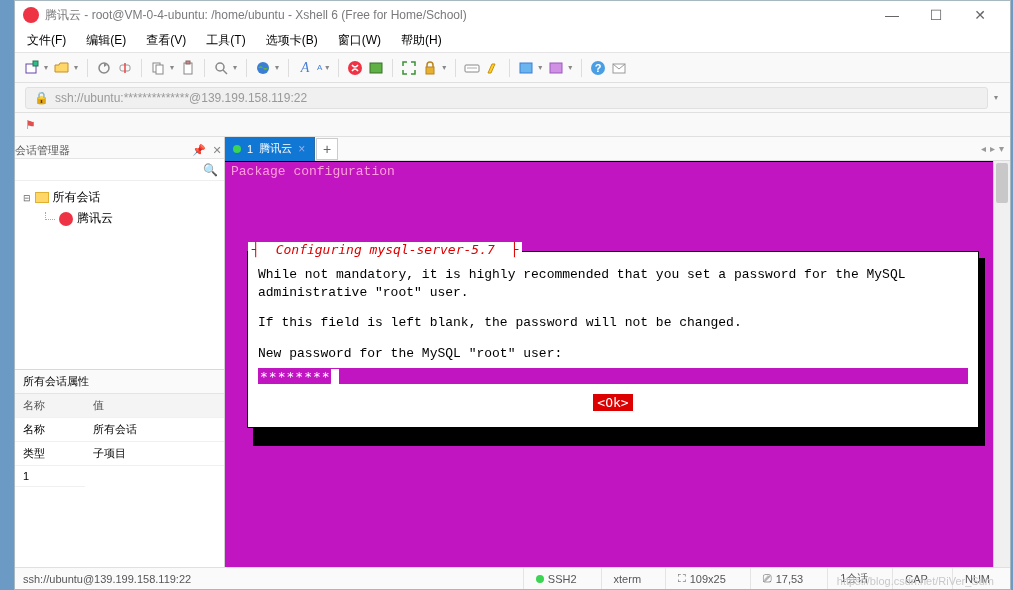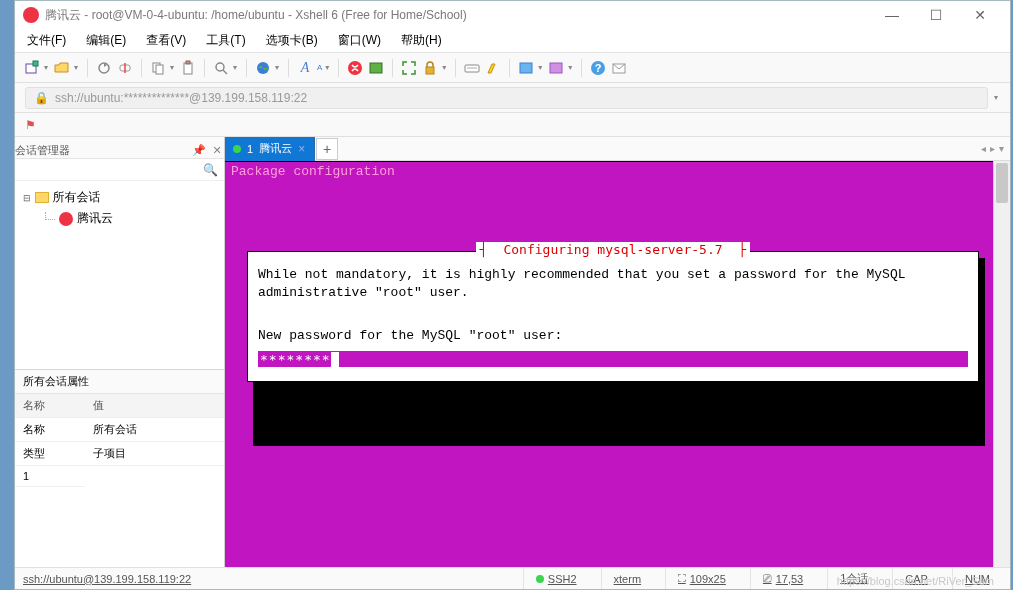--- a/index.html
+++ b/index.html
@@ -41,27 +41,27 @@
   .tab .close-x { color: #aad; cursor: pointer; font-size: 12px; }
   .tab-add { width: 22px; height: 22px; border: 1px solid #ccc; background: #fff; text-align: center; line-height: 20px; cursor: pointer; margin-left: 1px; font-size: 14px; color: #666; }
   .tabbar-right { margin-left: auto; display: flex; align-items: center; gap: 4px; padding-right: 6px; color: #999; font-size: 10px; }
   .terminal-wrap { flex: 1; display: flex; min-height: 0; }
   .terminal { flex: 1; background: #c215c2; position: relative; font-family: "Consolas", "Courier New", monospace; font-size: 13px; color: #fff; border-right: 1px solid #d0d0d0; }
   .term-scroll { width: 16px; background: #f0f0f0; position: relative; }
   .term-scroll .thumb { position: absolute; top: 2px; right: 2px; left: 2px; height: 40px; background: #c8c8c8; border-radius: 2px; cursor: pointer; }
   .pkg-title { color: #ff9edb; padding: 2px 6px; display: inline-block; }
   .dialog-outer { position: absolute; left: 22px; top: 90px; width: 732px; background: #fff; color: #000; border: 1px solid #000; }
   .dialog-shadow { position: absolute; left: 28px; top: 97px; width: 732px; height: 188px; background: #000; }
-  .dialog-title { text-align: center; margin-top: -10px; }
+  .dialog-title { margin-top: -10px; font-style: italic; }
   .dialog-title span { background: #fff; color: #d00; padding: 0 4px; font-family: "Consolas", monospace; }
   .dialog-body { padding: 8px 10px 14px 10px; font-family: "Consolas", "Courier New", monospace; font-size: 13px; line-height: 1.35; }
   .pw-field { background: #c215c2; color: #fff; height: 16px; margin-top: 6px; padding: 0 2px; font-family: "Consolas", monospace; font-size: 13px; letter-spacing: 1px; }
   .ok-btn { text-align: center; margin-top: 10px; }
   .ok-btn span { background: #d00; color: #fff; padding: 1px 4px; font-family: "Consolas", monospace; font-size: 13px; }
-  .statusbar { height: 22px; background: #fafafa; border-top: 1px solid #e0e0e0; display: flex; align-items: center; font-size: 11px; color: #555; padding: 0 8px; gap: 12px; text-decoration: underline; }
+  .statusbar { height: 22px; background: #fafafa; border-top: 1px solid #e0e0e0; display: flex; align-items: center; font-size: 11px; color: #555; padding: 0 8px; gap: 12px; }
   .statusbar .sp { flex: 1; }
   .stat-cell { display: flex; align-items: center; gap: 4px; padding: 0 12px; border-left: 1px solid #e4e4e4; height: 100%; }
   .watermark { position: absolute; right: 16px; bottom: 2px; color: #c8c8c8; font-size: 11px; font-family: Arial; }
   .red-flag { color: #e05050; font-size: 12px; }
   svg { display: block; }
 </style>
 </head>
 <body>
 
 <div class="window">
@@ -285,23 +285,25 @@
           <span class="pkg-title">Package configuration</span>
 
           <div class="dialog-shadow"></div>
           <div class="dialog-outer">
             <div class="dialog-title">
               <span>┤ </span><span>Configuring mysql-server-5.7</span><span> ├</span>
             </div>
             <div class="dialog-body">
               <div>While not mandatory, it is highly recommended that you set a password for the MySQL administrative "root" user.</div>
               <div style="height:13px"></div>
+              <div>If this field is left blank, the password will not be changed.</div>
               <div style="height:13px"></div>
               <div>New password for the MySQL "root" user:</div>
               <div class="pw-field"><span>********</span><span style="background:#fff;color:#fff">_</span></div>
+              <div class="ok-btn"><span>&lt;Ok&gt;</span></div>
             </div>
           </div>
         </div>
         <div class="term-scroll">
           <div class="thumb"></div>
         </div>
       </div>
     </div>
   </div>
 

